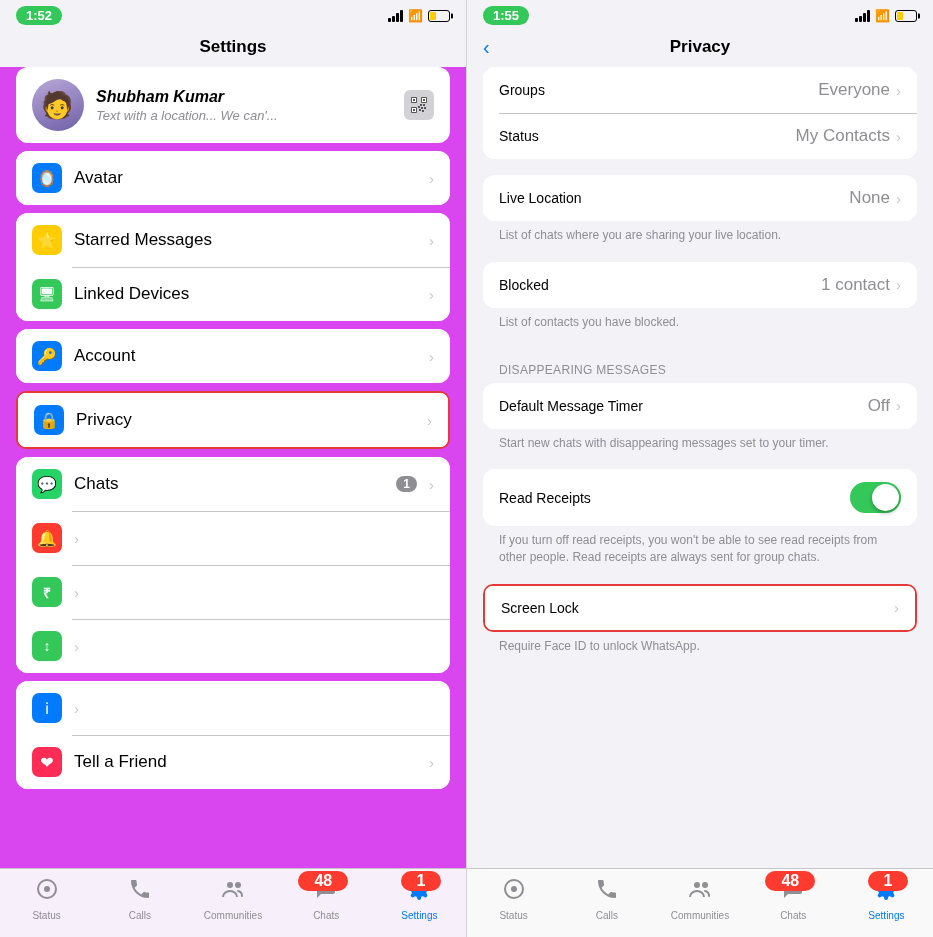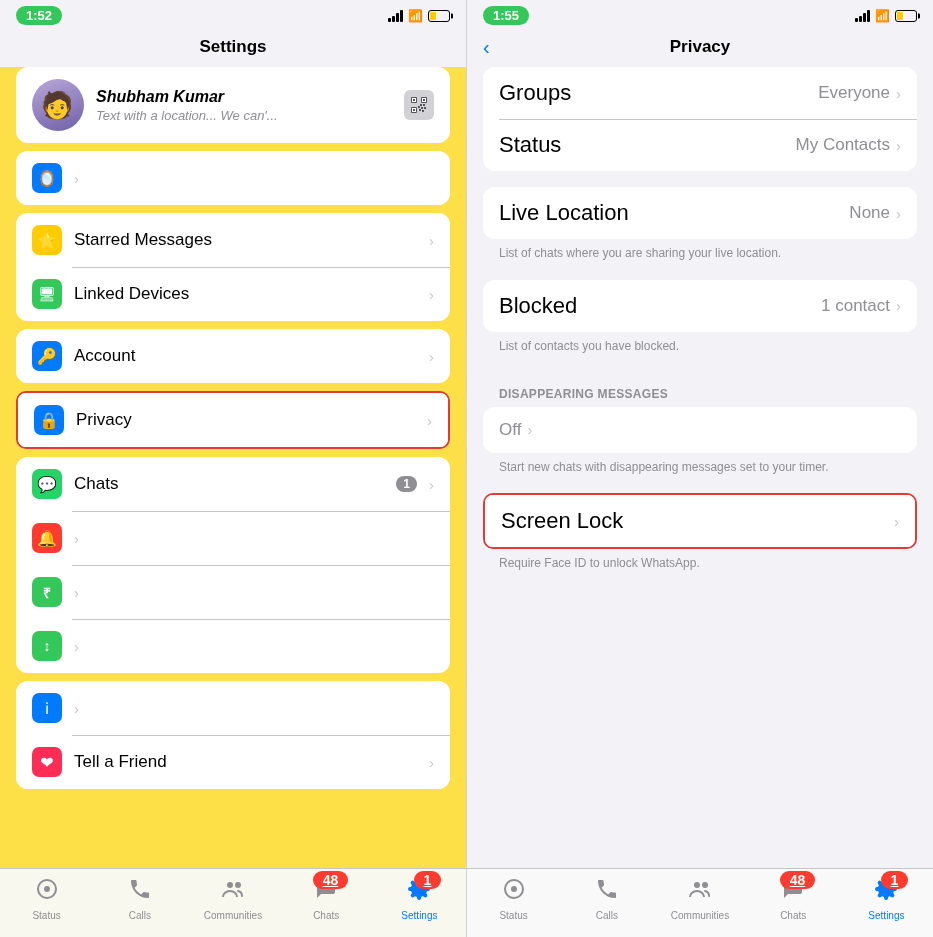--- a/index.html
+++ b/index.html
@@ -9,21 +9,21 @@
       display: flex;
       font-family: -apple-system, 'SF Pro Display', 'Helvetica Neue', sans-serif;
       background: #f2f2f7;
       overflow: hidden;
     }
 
     
     .left-panel {
       width: 466px;
       height: 937px;
-      background: #fde047;
+      background: #d946ef;
       display: flex;
       flex-direction: column;
       overflow: hidden;
     }
 
     
     .right-panel {
       width: 467px;
       height: 937px;
       background: #f2f2f7;
@@ -277,27 +277,26 @@
     }
     .tab-label.active {
       color: #007aff;
     }
     .tab-badge {
       position: absolute;
       top: -6px;
       right: -10px;
       background: #ff3b30;
       color: white;
-      font-size: 14px;
+      font-size: 16px;
       font-weight: 700;
       border-radius: 10px;
-      padding: 1px 10px;
+      padding: 1px 16px;
       min-width: 18px;
       text-align: center;
-      text-decoration: underline;
     }
 
     
     .privacy-list {
       flex: 1;
       overflow-y: auto;
       padding: 0 16px;
     }
     .privacy-section {
       margin-bottom: 8px;
@@ -319,42 +318,42 @@
       content: '';
       position: absolute;
       top: 0;
       left: 16px;
       right: 0;
       height: 0.5px;
       background: #c6c6c8;
     }
     .privacy-row-label {
       flex: 1;
-      font-size: 22px;
+      font-size: 14px;
       color: #000;
     }
     .privacy-row-value {
       font-size: 17px;
       color: #8e8e93;
       margin-right: 6px;
     }
     .privacy-row-chevron {
       color: #c7c7cc;
       font-size: 15px;
     }
     .privacy-note {
       font-size: 12px;
       color: #8e8e93;
       padding: 6px 16px 10px;
       line-height: 1.4;
     }
     .section-header {
       font-size: 12px;
       color: #8e8e93;
-      font-weight: 700;
+      font-weight: 400;
       letter-spacing: 0.3px;
       padding: 14px 16px 6px;
       text-transform: uppercase;
     }
 
     
     .toggle-switch {
       width: 51px;
       height: 31px;
       border-radius: 16px;
@@ -448,20 +447,21 @@
         <rect x="13" y="10" width="2" height="2" fill="#555"></rect>
         <rect x="8" y="12" width="2" height="2" fill="#555"></rect>
         <rect x="11" y="13" width="2" height="2" fill="#555"></rect>
       </svg>
     </div>
   </div>
 
   <div class="settings-group">
     <div class="settings-row">
       <div class="row-icon" style="background:#007aff;">🪞</div>
+      <span class="row-label">Avatar</span>
       <span class="row-chevron">›</span>
     </div>
   </div>
 
   <div class="settings-group">
     <div class="settings-row">
       <div class="row-icon" style="background:#ffcc00;">⭐</div>
       <span class="row-label">Starred Messages</span>
       <span class="row-chevron">›</span>
     </div>
@@ -635,27 +635,39 @@
           <span class="privacy-row-chevron">›</span>
         </div>
       </div>
       <div class="privacy-note">List of contacts you have blocked.</div>
     </div>
 
     <div class="privacy-section">
       <div class="section-header">DISAPPEARING MESSAGES</div>
       <div class="privacy-group">
         <div class="privacy-row">
+          <span class="privacy-row-label">Default Message Timer</span>
           <span class="privacy-row-value">Off</span>
           <span class="privacy-row-chevron">›</span>
         </div>
       </div>
       <div class="privacy-note">Start new chats with disappearing messages set to your timer.</div>
     </div>
 
+    <div class="privacy-section">
+      <div class="privacy-group">
+        <div class="privacy-row">
+          <span class="privacy-row-label">Read Receipts</span>
+          <div class="toggle-switch">
+            <div class="toggle-knob"></div>
+          </div>
+        </div>
+      </div>
+      <div class="privacy-note">If you turn off read receipts, you won't be able to see read receipts from other people. Read receipts are always sent for group chats.</div>
+    </div>
 
     <div class="privacy-section">
       <div class="screen-lock-highlighted">
         <div class="privacy-row">
           <span class="privacy-row-label">Screen Lock</span>
           <span class="privacy-row-chevron">›</span>
         </div>
       </div>
       <div class="privacy-note">Require Face ID to unlock WhatsApp.</div>
     </div>

